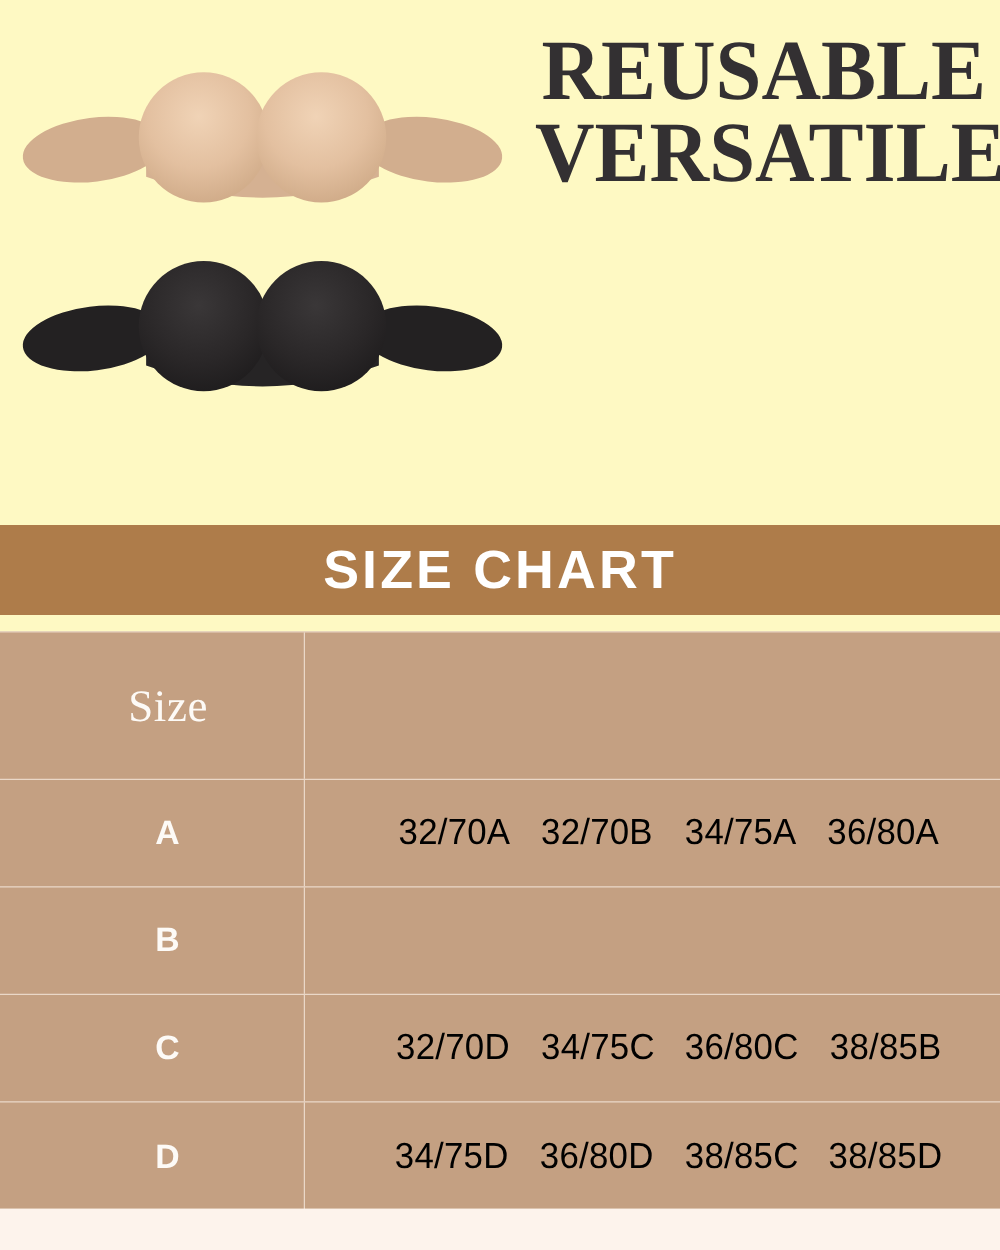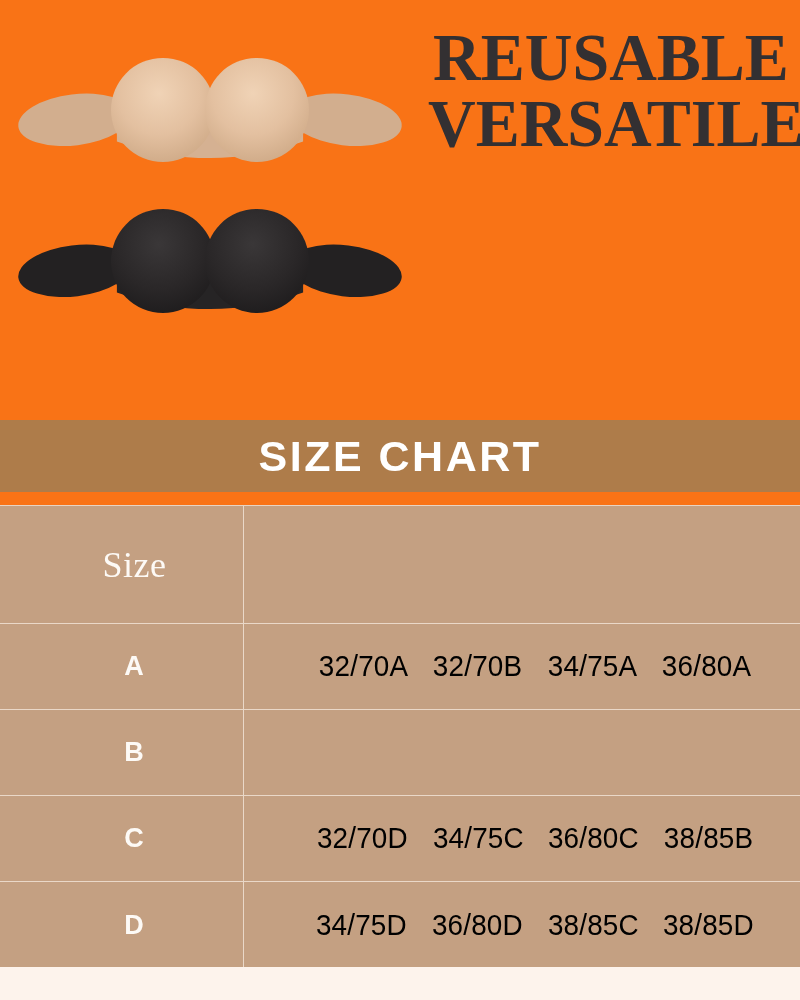--- a/index.html
+++ b/index.html
@@ -12,21 +12,21 @@
     height: 1000px;
     overflow: hidden;
     background: #fbf1e7;
   }
 
   
   .hero {
     position: absolute;
     top: 0; left: 0;
     width: 800px; height: 516px;
-    background: #f97316;
+    background: #fef9c3;
     padding-left: 11px;
   }
   .bra {
     position: absolute;
     left: 14px;
     width: 392px;
     height: 113px;
   }
   .bra svg { width: 100%; height: 100%; display: block; }
   .bra-nude  { top: 51px; }

